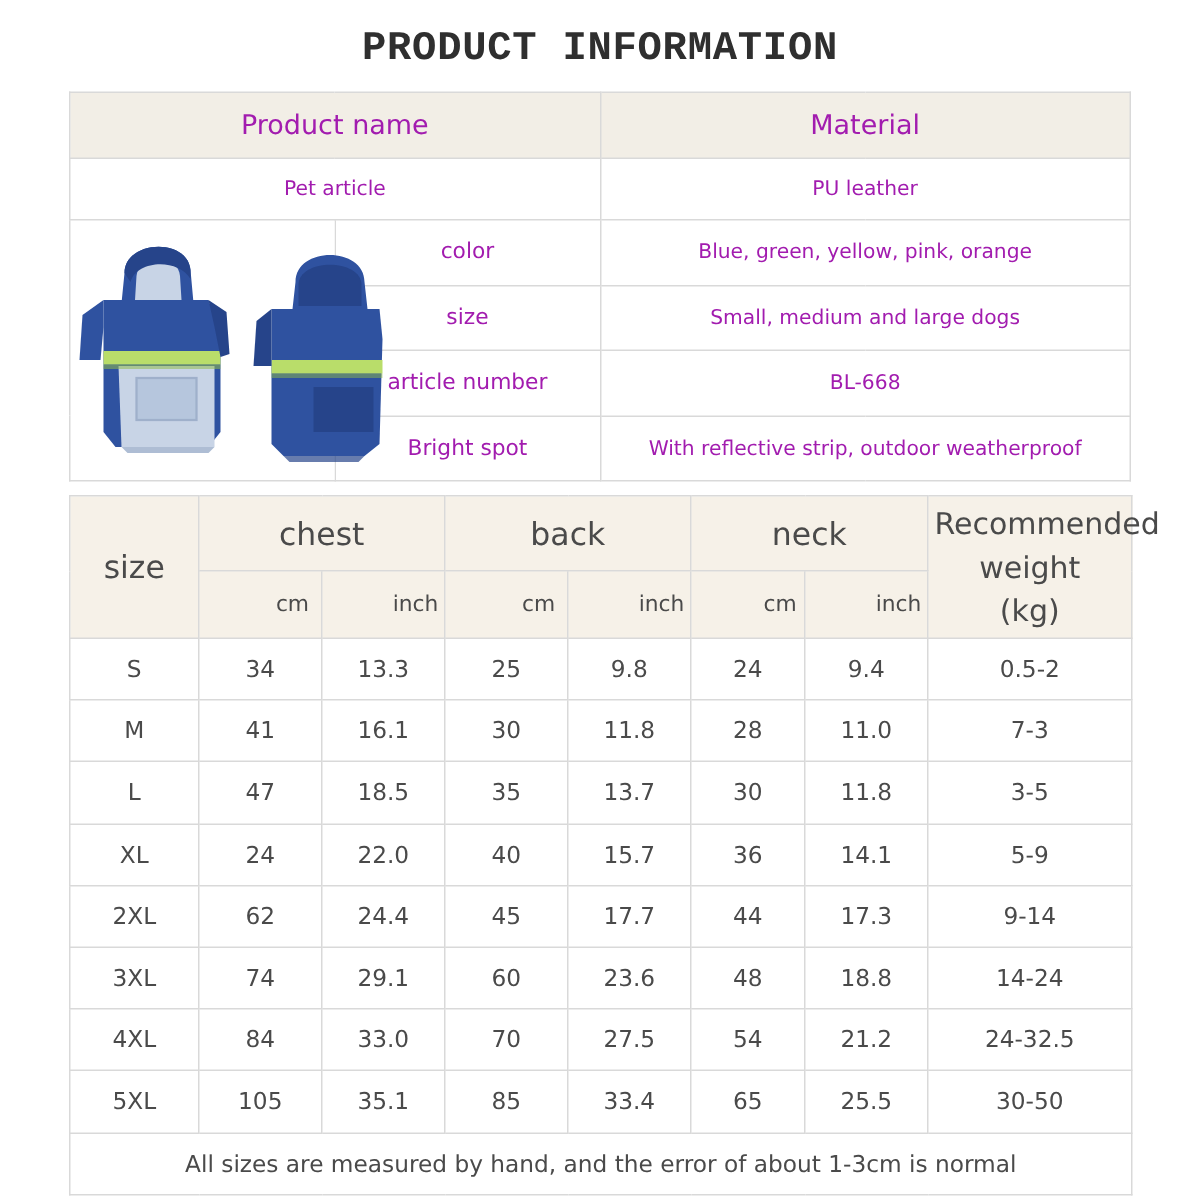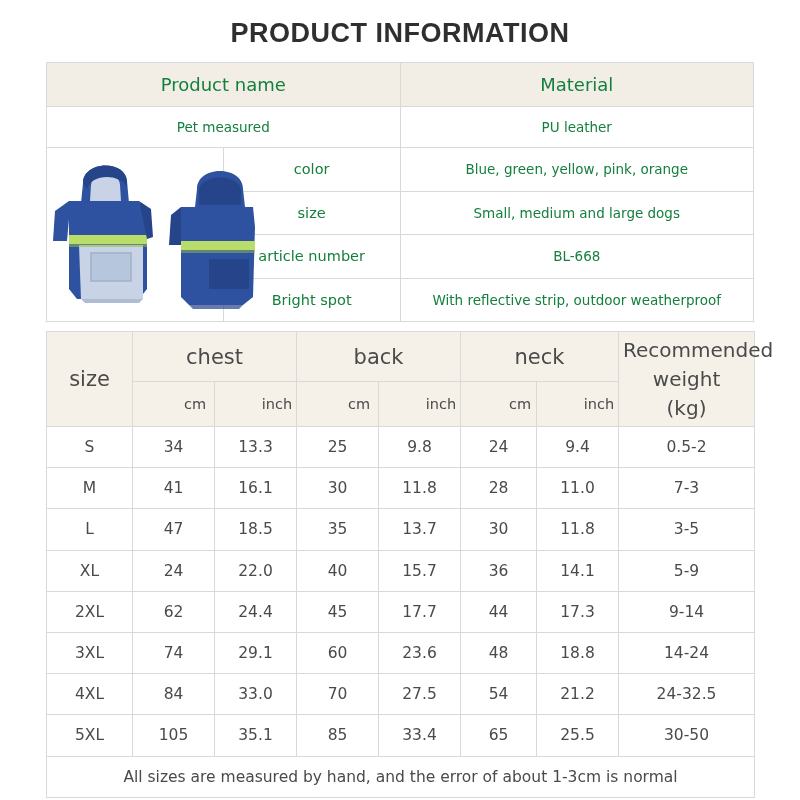--- a/index.html
+++ b/index.html
@@ -22,32 +22,32 @@
     padding: 10px 46px 0 46px;
     position: relative;
   }
   .title {
     text-align: center;
     font-size: 27px;
     font-weight: bold;
     letter-spacing: 0.5px;
     color: #2f2f2f;
     margin: 8px 0 13px 0;
-    font-family: Liberation Sans, sans-serif;
+    font-family: Liberation Mono, monospace;
   }
 
   
   table {
     border-collapse: collapse;
     width: 708px;
     table-layout: fixed;
   }
   .info-table td {
     border: 1px solid #d9d9d9;
-    color: #15803d;
+    color: #a21caf;
     text-align: center;
     vertical-align: middle;
   }
   .info-head {
     background: #f2eee6;
     height: 41px;
     font-size: 18px;
     color: #555;
   }
   .info-row-2 {
@@ -138,21 +138,21 @@
 
   <div class="title">PRODUCT INFORMATION</div>
 
   <table class="info-table">
     <tbody>
       <tr>
         <td class="info-head" colspan="2">Product name</td>
         <td class="info-head" colspan="2">Material</td>
       </tr>
       <tr>
-        <td class="info-row-2" colspan="2">Pet measured</td>
+        <td class="info-row-2" colspan="2">Pet article</td>
         <td class="info-row-2" colspan="2">PU leather</td>
       </tr>
       <tr>
         <td class="img-cell" rowspan="4" colspan="1">
           <div class="coat-art">
             <svg width="210" height="172" viewBox="0 0 210 172" xmlns="http://www.w3.org/2000/svg">
 
               <g>
 
                 <path d="M36 34 C36 12, 78 10, 80 32 L82 54 L34 54 Z" fill="#2f52a0"></path>

